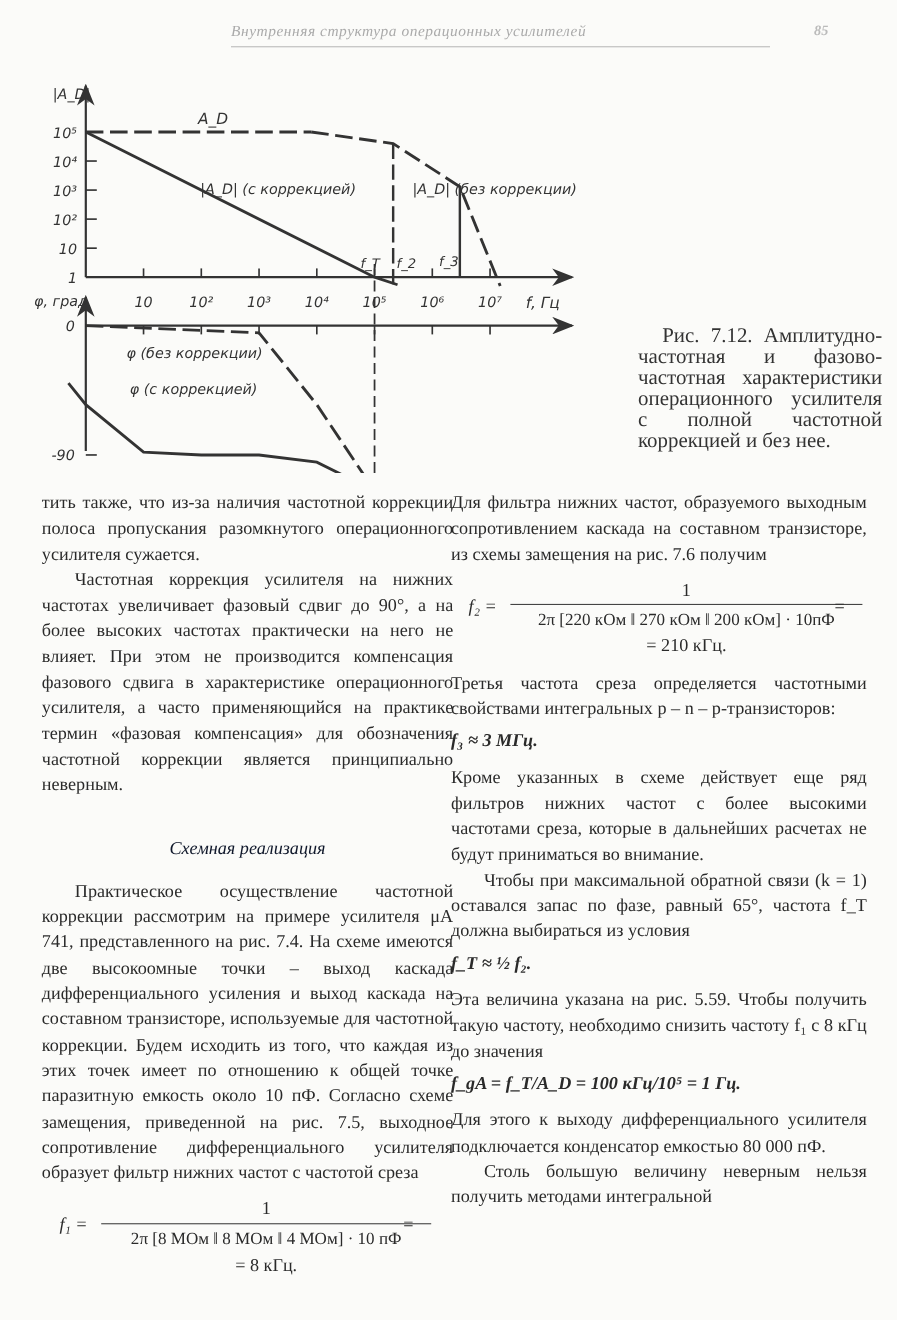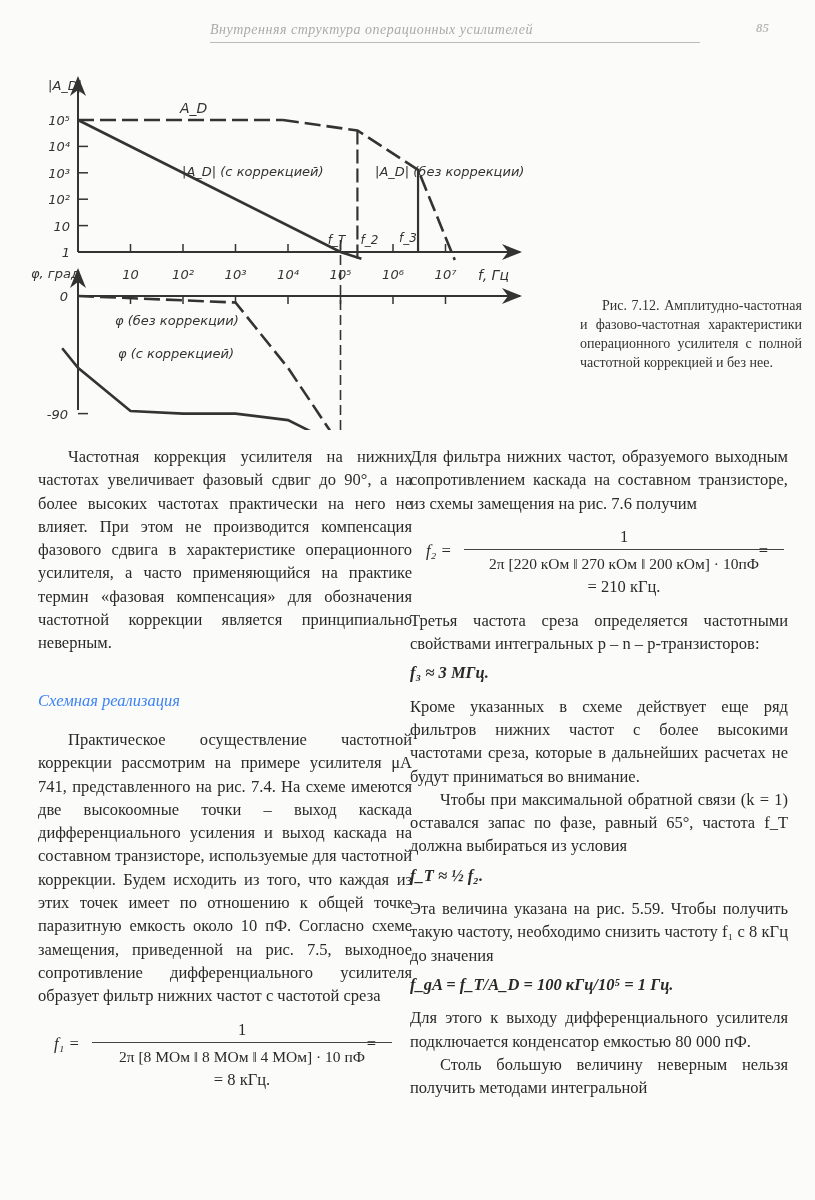--- a/index.html
+++ b/index.html
@@ -7,34 +7,34 @@
     width: 815px; height: 1200px; background: #fbfbf9; position: relative; overflow: hidden;
     font-family: "Liberation Serif", "DejaVu Serif", serif; color: #222;
   }
   .running-head {
     position: absolute; left: 210px; top: 22px; width: 560px;
     font-style: italic; font-size: 14px; color: #aaa; letter-spacing: 0.5px;
   }
   .running-head .rule {
     position: absolute; left: 0; top: 20px; width: 490px; height: 1px; background: #bbb;
   }
-  .page-num { position: absolute; left: 756px; top: 20px; font-size: 13px; color: #bbb; font-style: italic; font-weight: bold; }
+  .page-num { position: absolute; left: 740px; top: 20px; font-size: 13px; color: #bbb; font-style: italic; font-weight: bold; }
   #chart { position: absolute; left: 30px; top: 60px; }
   #chart text { font-family: "DejaVu Sans", sans-serif; font-style: italic; fill: #333; }
   .caption {
     position: absolute; left: 580px; top: 296px; width: 222px;
-    font-size: 14px; line-height: 19px; text-align: justify; color: #333;
+    font-size: 19px; line-height: 19px; text-align: justify; color: #333;
   }
   .caption .indent { text-indent: 22px; }
   .col { position: absolute; top: 445px; width: 374px; font-size: 16.5px; line-height: 23.3px; text-align: justify; color: #2a2a2a; }
   .col-left { left: 38px; }
   .col-right { left: 410px; width: 378px; }
   .col p { margin: 0; }
   .col p.ind { text-indent: 30px; }
-  .section-title { text-align: left; font-style: italic; color: #3b82f6; margin: 34px 0 16px 0 !important; }
+  .section-title { text-align: center; font-style: italic; color: #0f172a; margin: 34px 0 16px 0 !important; }
   .formula { position: relative; margin: 10px 16px; }
   .formula .lhs { position: absolute; left: 0; top: 14px; font-style: italic; }
   .frac { margin-left: 38px; width: 300px; text-align: center; }
   .frac .num { display: block; }
   .frac .bar { display: block; border-top: 1px solid #444; margin: 1px 0 2px 0; }
   .frac .den { display: block; font-size: 15.5px; }
   .formula .eqr { position: absolute; right: 20px; top: 14px; }
   .formula .res { display: block; text-align: center; margin-left: 38px; width: 300px; }
   .center-eq { text-align: left; font-style: italic; margin: 6px 0 10px 0 !important; font-weight: bold; }
 </style>
@@ -125,20 +125,21 @@
       <text x="85" y="265" font-size="13">φ (без коррекции)</text>
       <text x="88" y="298" font-size="13">φ (с коррекцией)</text>
     </g>
 </svg>
 
 <div class="caption">
   <div class="indent">Рис. 7.12. Амплитудно-частотная и фазово-частотная характеристики операционного усилителя с полной частотной коррекцией и без нее.</div>
 </div>
 
 <div class="col col-left">
+  <p>тить также, что из-за наличия частотной коррекции полоса пропускания разомкнутого операционного усилителя сужается.</p>
   <p class="ind">Частотная коррекция усилителя на нижних частотах увеличивает фазовый сдвиг до 90°, а на более высоких частотах практически на него не влияет. При этом не производится компенсация фазового сдвига в характеристике операционного усилителя, а часто применяющийся на практике термин «фазовая компенсация» для обозначения частотной коррекции является принципиально неверным.</p>
   <p class="section-title">Схемная реализация</p>
   <p class="ind">Практическое осуществление частотной коррекции рассмотрим на примере усилителя μA 741, представленного на рис. 7.4. На схеме имеются две высокоомные точки – выход каскада дифференциального усиления и выход каскада на составном транзисторе, используемые для частотной коррекции. Будем исходить из того, что каждая из этих точек имеет по отношению к общей точке паразитную емкость около 10 пФ. Согласно схеме замещения, приведенной на рис. 7.5, выходное сопротивление дифференциального усилителя образует фильтр нижних частот с частотой среза</p>
   <div class="formula">
     <span class="lhs">f₁ =</span>
     <div class="frac">
       <span class="num">1</span>
       <span class="bar"></span>
       <span class="den">2π [8 МОм ‖ 8 МОм ‖ 4 МОм] · 10 пФ</span>
     </div>

